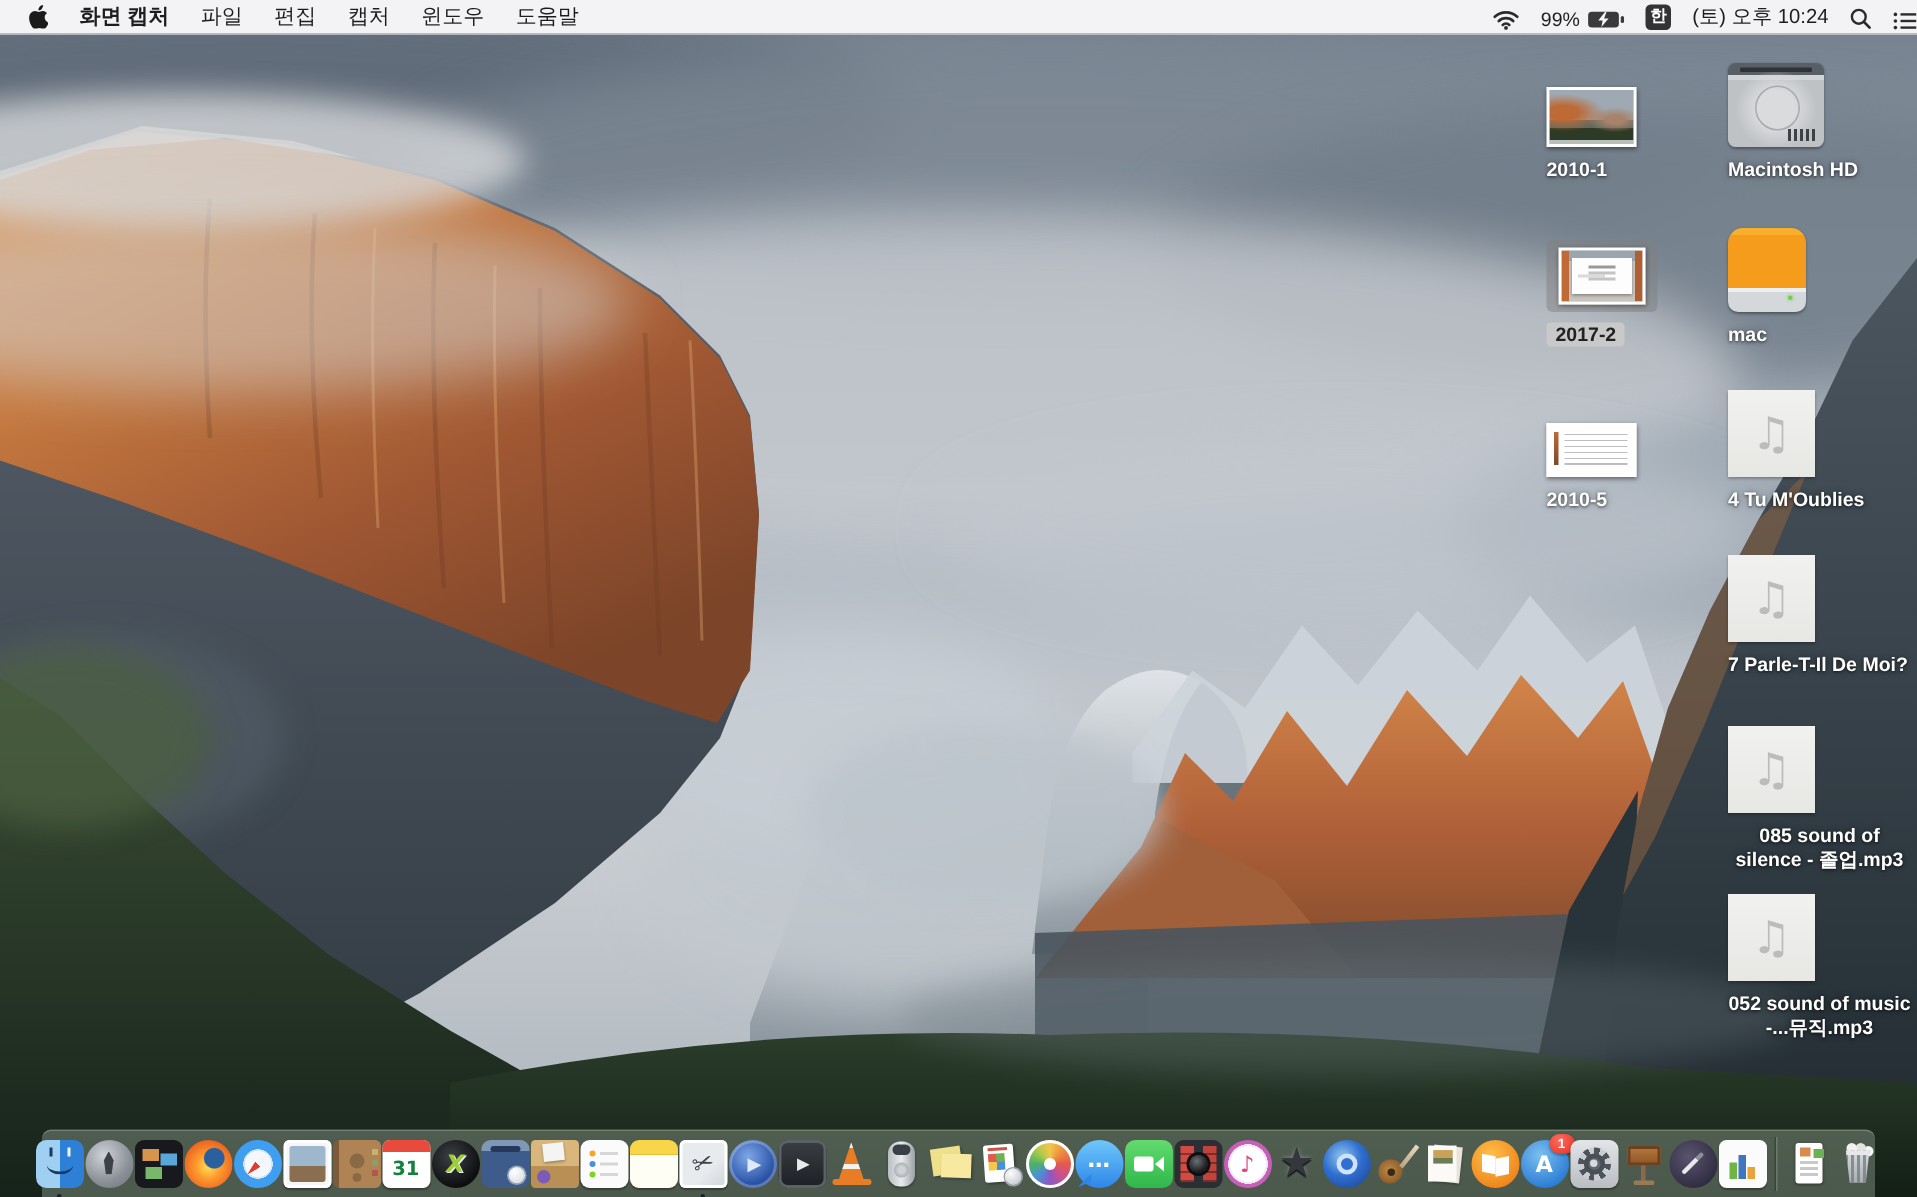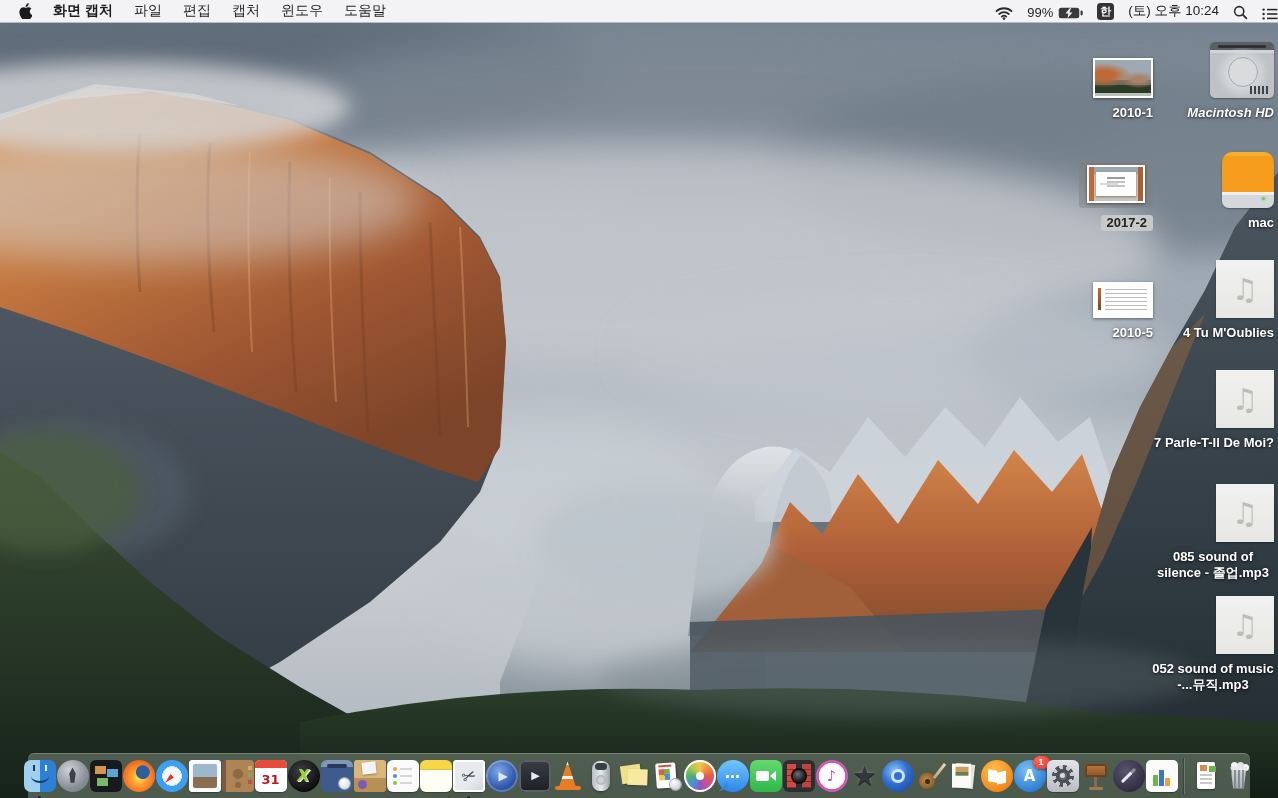--- a/index.html
+++ b/index.html
@@ -14,21 +14,21 @@
   .mb-left{display:flex;align-items:center;gap:21px;padding-left:19px}
   .mb-left .appname{font-weight:bold}
   .menu-item{cursor:default}
   .mb-right{margin-left:auto;display:flex;align-items:flex-end;gap:14px;padding-right:0}
   .pct{font-size:13px}
   .clock{font-size:13.5px}
   .inputbadge{width:17px;height:17px;border-radius:3.5px;background:#333336;color:#fff;
               font-size:11px;line-height:17px;text-align:center;font-weight:bold}
   .mb-icon{display:flex;align-items:center}
   
-  .desk-icon{position:absolute;width:122px;display:flex;flex-direction:column;align-items:flex-end;z-index:10}
+  .desk-icon{position:absolute;width:122px;display:flex;flex-direction:column;align-items:flex-start;z-index:10}
   .iarea{display:flex;align-items:flex-end;justify-content:center}
   .dlabel{margin-top:7px;font-weight:bold;font-size:13px;line-height:16px;color:#fff;text-align:center;
           text-shadow:0 1px 2px rgba(0,0,0,.6),0 0 5px rgba(0,0,0,.35)}
   .desk-icon.selected .dlabel{background:#c9c9c9;color:#222;text-shadow:none;border-radius:3px;padding:0 6px}
   .selbox{background:rgba(128,128,128,.48);border-radius:4px;padding:5px 8px}
   .thumb{position:relative;border:2px solid #fff;box-shadow:0 1px 3px rgba(0,0,0,.45);background:#dfe3e7}
   .k-screenshot-desktop .thumb{width:56px;height:36px;background:
      radial-gradient(ellipse at 16% 42%,#bd6a36 0 16%,rgba(189,106,54,0) 42%),
      radial-gradient(ellipse at 78% 55%,#a8826a 0 10%,rgba(0,0,0,0) 30%),
      linear-gradient(180deg,#9fa9b3 0 55%,#5d6a60 55% 70%,#2c3a26 70% 92%,#b9bfb9 92% 100%)}
@@ -99,21 +99,21 @@
   .di-preview{border-radius:4px;background:#f5f6f7;box-shadow:inset 0 0 0 2px #fff,0 1px 1px rgba(0,0,0,.3)}
   .di-preview .ic{inset:4px;border-radius:2px;background:linear-gradient(180deg,#9db8cc 0 55%,#8a6e50 55% 100%)}
   
   .di-contacts{border-radius:4px;background:linear-gradient(90deg,#7d5a39 0 13%,#b08354 13% 100%)}
   .di-contacts .ic{right:2px;top:6px;width:4px;height:4px;background:#c9b16b;box-shadow:0 7px 0 #8aa06b,0 14px 0 #b3574d}
   .di-contacts .ic::before{content:"";position:absolute;right:9px;top:3px;width:10px;height:10px;border-radius:50%;background:#8a6a45;
      box-shadow:0 11px 0 -2px #8a6a45}
   
   .di-calendar{border-radius:5px;background:#fff;box-shadow:0 1px 1px rgba(0,0,0,.3)}
   .di-calendar .ic{left:0;right:0;top:0;height:8px;border-radius:5px 5px 0 0;background:#e84b3c}
-  .di-calendar .glyph{top:7px;font-size:13px;font-weight:bold;color:#b91c1c}
+  .di-calendar .glyph{top:7px;font-size:13px;font-weight:bold;color:#15803d}
   
   .di-xapp{border-radius:50%;background:radial-gradient(circle at 40% 35%,#3c4044,#0c0d0f 72%)}
   .di-xapp .glyph{color:#9bcf35;font-weight:bold;font-style:italic;font-size:16px;text-shadow:1px 1px 0 #e8ecef}
   
   .di-toast{border-radius:6px;background:linear-gradient(180deg,#7f98b8 0 22%,#3d5c8c 22% 100%)}
   .di-toast .ic{left:6px;top:4px;width:20px;height:4px;border-radius:2px;background:#27395a}
   .di-toast::after{content:"";position:absolute;right:3px;bottom:3px;width:11px;height:11px;border-radius:50%;
      background:radial-gradient(circle at 35% 30%,#fff,#cfd6dd);box-shadow:0 0 0 1px #9aa4b4}
   
   .di-unarchiver{border-radius:3px;background:linear-gradient(180deg,#d9b67c 0 55%,#b98f55 55% 100%)}
@@ -401,21 +401,21 @@
   </div>
 </div>
 
 <div id="desk-icons">
     <div class="desk-icon k-screenshot-desktop" style="left: 1031px; top: 36px;">
       <div class="iarea" style="height: 62px;">
         <div class="thumb"></div>
       </div>
       <div class="dlabel">2010-1</div>
     </div>
-    <div class="desk-icon k-internal-drive" style="left: 1152px; top: 36px; font-style: italic;">
+    <div class="desk-icon k-internal-drive" style="left: 1152px; top: 36px;">
       <div class="iarea" style="height: 62px;">
         <div class="drive"></div>
       </div>
       <div class="dlabel">Macintosh HD</div>
     </div>
     <div class="desk-icon k-screenshot-window selected" style="left: 1031px; top: 138px;">
       <div class="iarea" style="height: 70px;">
         <div class="selbox">
           <div class="thumb"></div>
         </div>

